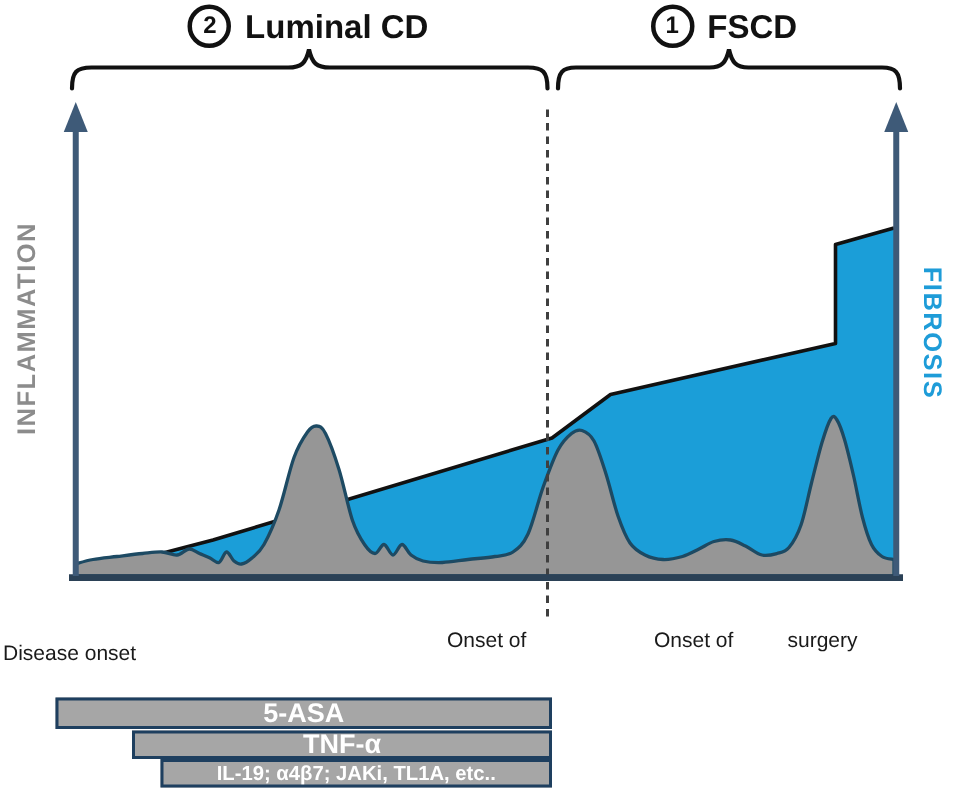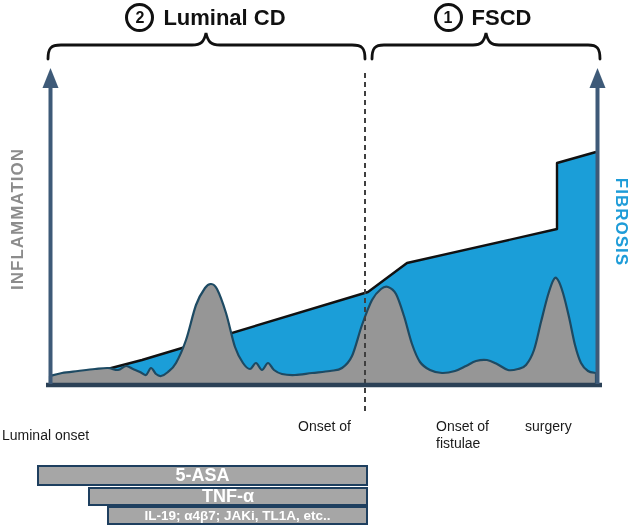--- a/index.html
+++ b/index.html
@@ -52,27 +52,26 @@
     <span>Luminal CD</span>
   </div>
   <div class="abs phase-label" style="left:420px;top:3px;width:125px;">
     <span class="circle-num">1</span>
     <span>FSCD</span>
   </div>
 
   <div class="abs axis-label axis-left" style="left:-57px;top:209px;width:150px;text-align:center;">INFLAMMATION</div>
   <div class="abs axis-label axis-right" style="left:576px;top:212px;width:90px;text-align:center;">FIBROSIS</div>
 
-  <div class="abs event-label event-left" style="left:2px;top:427px;">Luminal onset</div>
+  <div class="abs event-label event-left" style="left:2px;top:427px;">Disease onset</div>
   <div class="abs event-label" style="left:298px;top:418px;width:130px;">
     <div>Onset of</div>
   </div>
   <div class="abs event-label" style="left:436px;top:418px;width:80px;">
     <div>Onset of</div>
-    <div>fistulae</div>
   </div>
   <div class="abs event-label" style="left:525px;top:418px;width:80px;">
     <div>surgery</div>
   </div>
 
   <div class="therapy-bar" style="left:37px;top:465px;width:331px;height:21px;">5-ASA</div>
   <div class="therapy-bar" style="left:88px;top:487px;width:280px;height:19px;">TNF-α</div>
   <div class="therapy-bar" style="left:107px;top:506px;width:261px;height:19px;font-size:13.5px;">IL-19; α4β7; JAKi, TL1A, etc..</div>
 
 </div>

